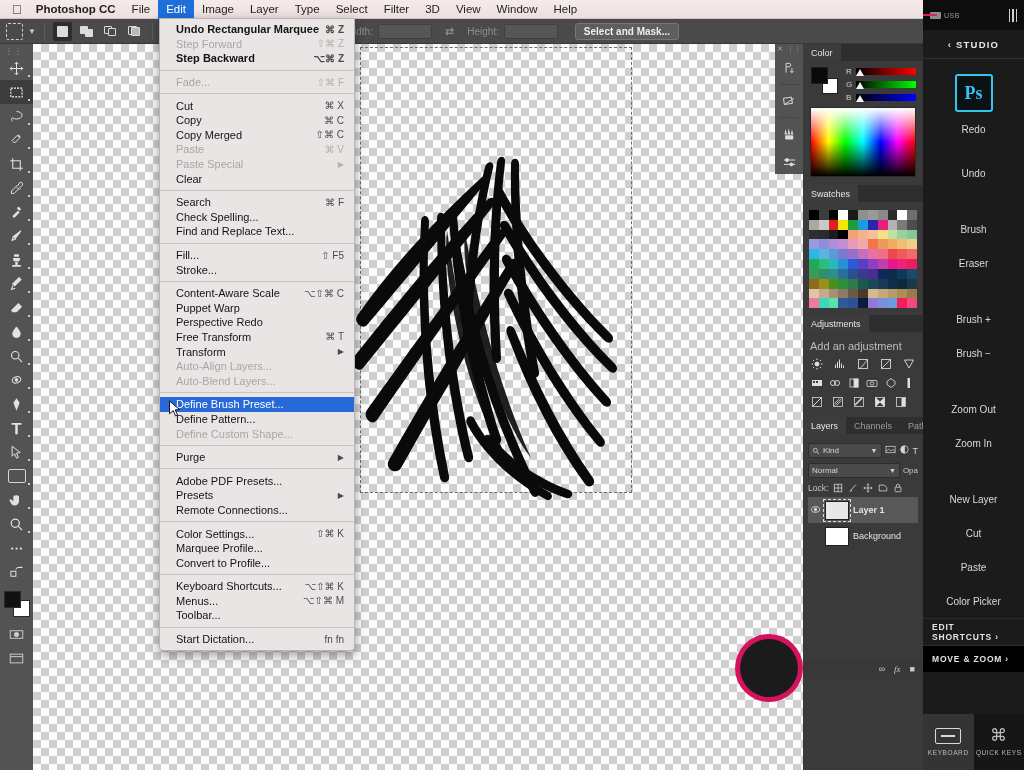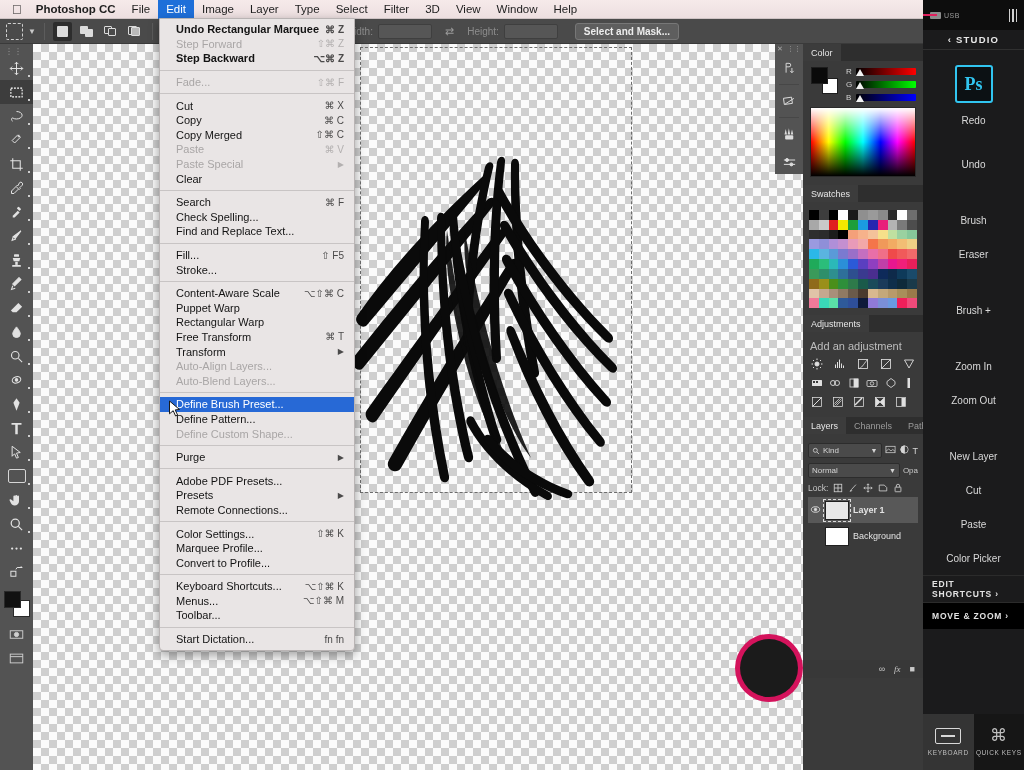--- a/index.html
+++ b/index.html
@@ -175,21 +175,21 @@
   .lname{font-size:9px;color:#e3e3e3;}
   .lfooter{position:absolute;left:0;bottom:92px;width:120px;height:18px;background:#383838;
            display:flex;align-items:center;justify-content:flex-end;gap:9px;padding-right:8px;
            color:#c9c9c9;font-size:9px;}
 
   
   #studio {
     position:absolute; right:0; top:30px; width:101px; height:740px;
     background:#1b1b1c; color:#e8e8e8;
   }
-  #studio .sheader{height:20px;display:flex;align-items:center;justify-content:center;
+  #studio .sheader{height:29px;display:flex;align-items:center;justify-content:center;
     font-size:9.5px;letter-spacing:1.2px;border-bottom:1px solid #303030;font-weight:bold;text-align:center;}
   #pslogo{width:38px;height:38px;margin:15px auto 0;border:2px solid #31c5f0;
     border-radius:3px;display:flex;align-items:center;justify-content:center;
     color:#31c5f0;font-size:18px;font-weight:bold;background:#0c1114;font-family:"Liberation Serif",serif;}
   .sbtn{height:34px;display:flex;align-items:center;justify-content:center;
     font-size:10px;color:#d9d9d9;}
   .sgap{height:22px;}
   .sfoot{height:27px;display:flex;align-items:center;padding-left:9px;
     font-size:8.5px;font-weight:bold;letter-spacing:.8px;color:#e2e2e2;
     border-top:1px solid #2b2b2b;justify-content:space-between;padding-right:9px;}
@@ -903,23 +903,24 @@
     <div class="sheader">‹ STUDIO</div>
     <div id="pslogo">Ps</div>
 
     <div class="sbtn">Redo</div>
     <div class="sbtn" style="margin-top:10px">Undo</div>
     <div class="sgap"></div>
     <div class="sbtn">Brush</div>
     <div class="sbtn">Eraser</div>
     <div class="sgap"></div>
     <div class="sbtn">Brush +</div>
+    <div class="sbtn">Brush −</div>
     <div class="sgap"></div>
+    <div class="sbtn">Zoom Out</div>
     <div class="sbtn">Zoom In</div>
-    <div class="sbtn">Zoom Out</div>
     <div class="sgap"></div>
     <div class="sbtn">New Layer</div>
     <div class="sbtn">Cut</div>
     <div class="sbtn">Paste</div>
     <div class="sbtn">Color Picker</div>
 
     <div class="sfoot">
       <span>EDIT SHORTCUTS ›</span>
     </div>
     <div class="sfoot dark">
@@ -1003,21 +1004,21 @@
       </div>
       <div class="msep2"></div>
       <div class="row">
         <span>Content-Aware Scale</span>
         <span class="key">⌥⇧⌘ C</span>
       </div>
       <div class="row">
         <span>Puppet Warp</span>
       </div>
       <div class="row">
-        <span>Rectangular Warp</span>
+        <span>Perspective Redo</span>
       </div>
       <div class="row">
         <span>Free Transform</span>
         <span class="key">⌘ T</span>
       </div>
       <div class="row">
         <span>Transform</span>
         <span class="arrow">▶</span>
       </div>
       <div class="row dis">

